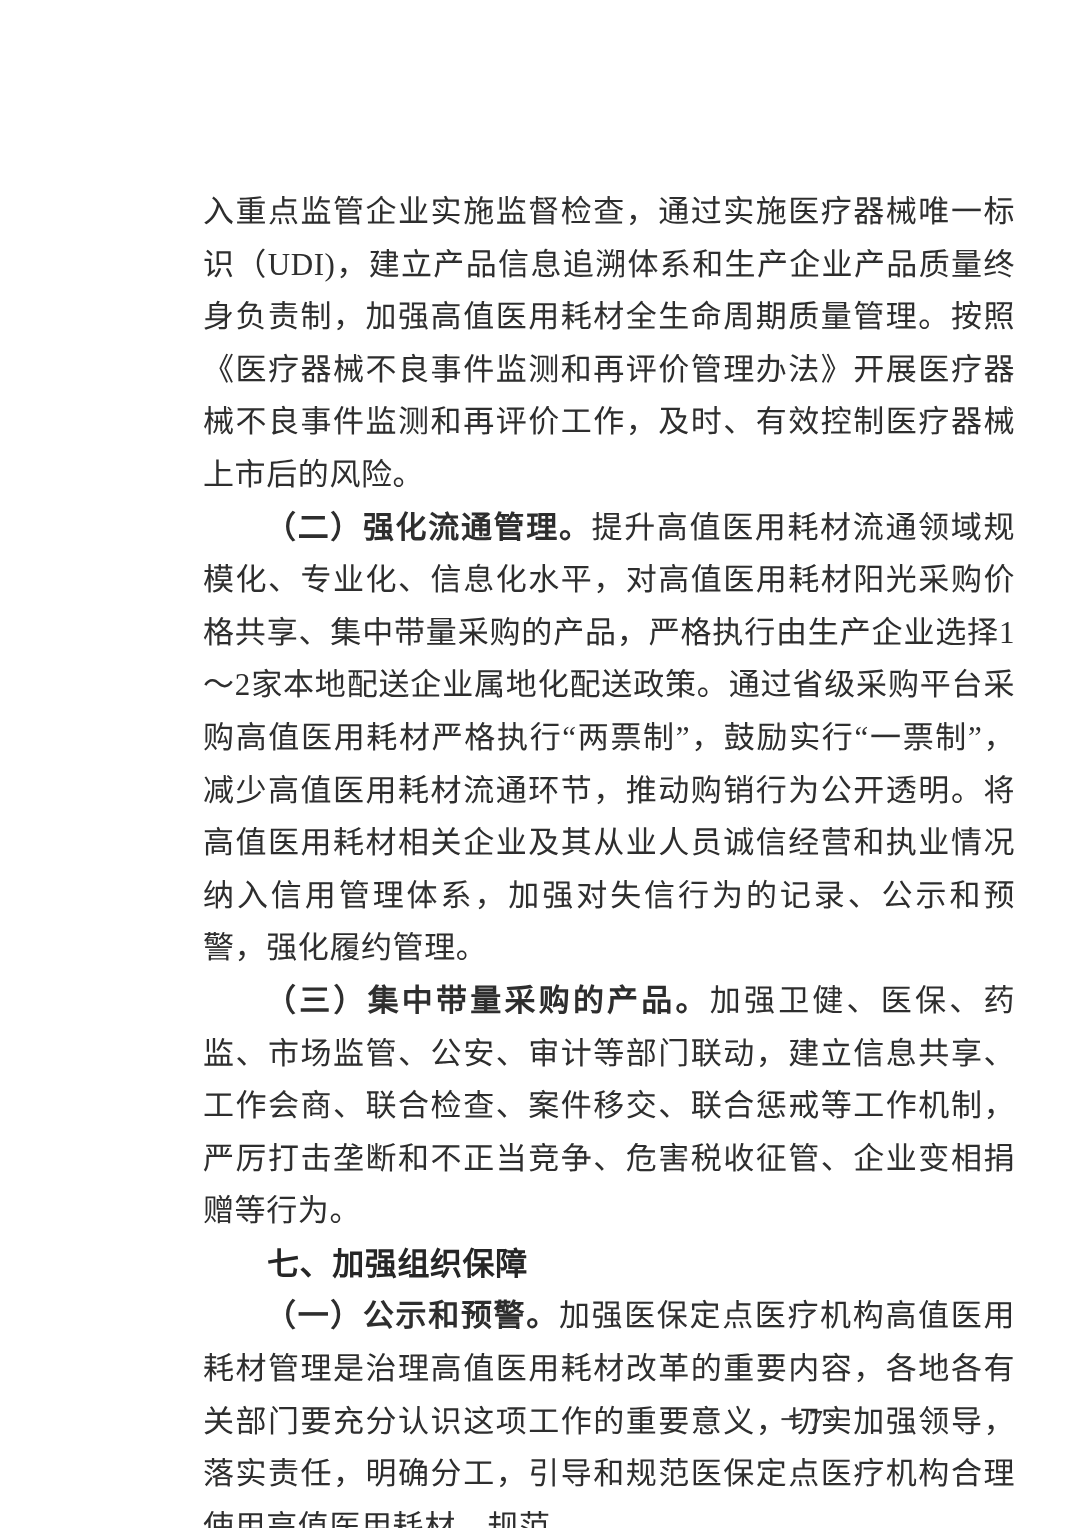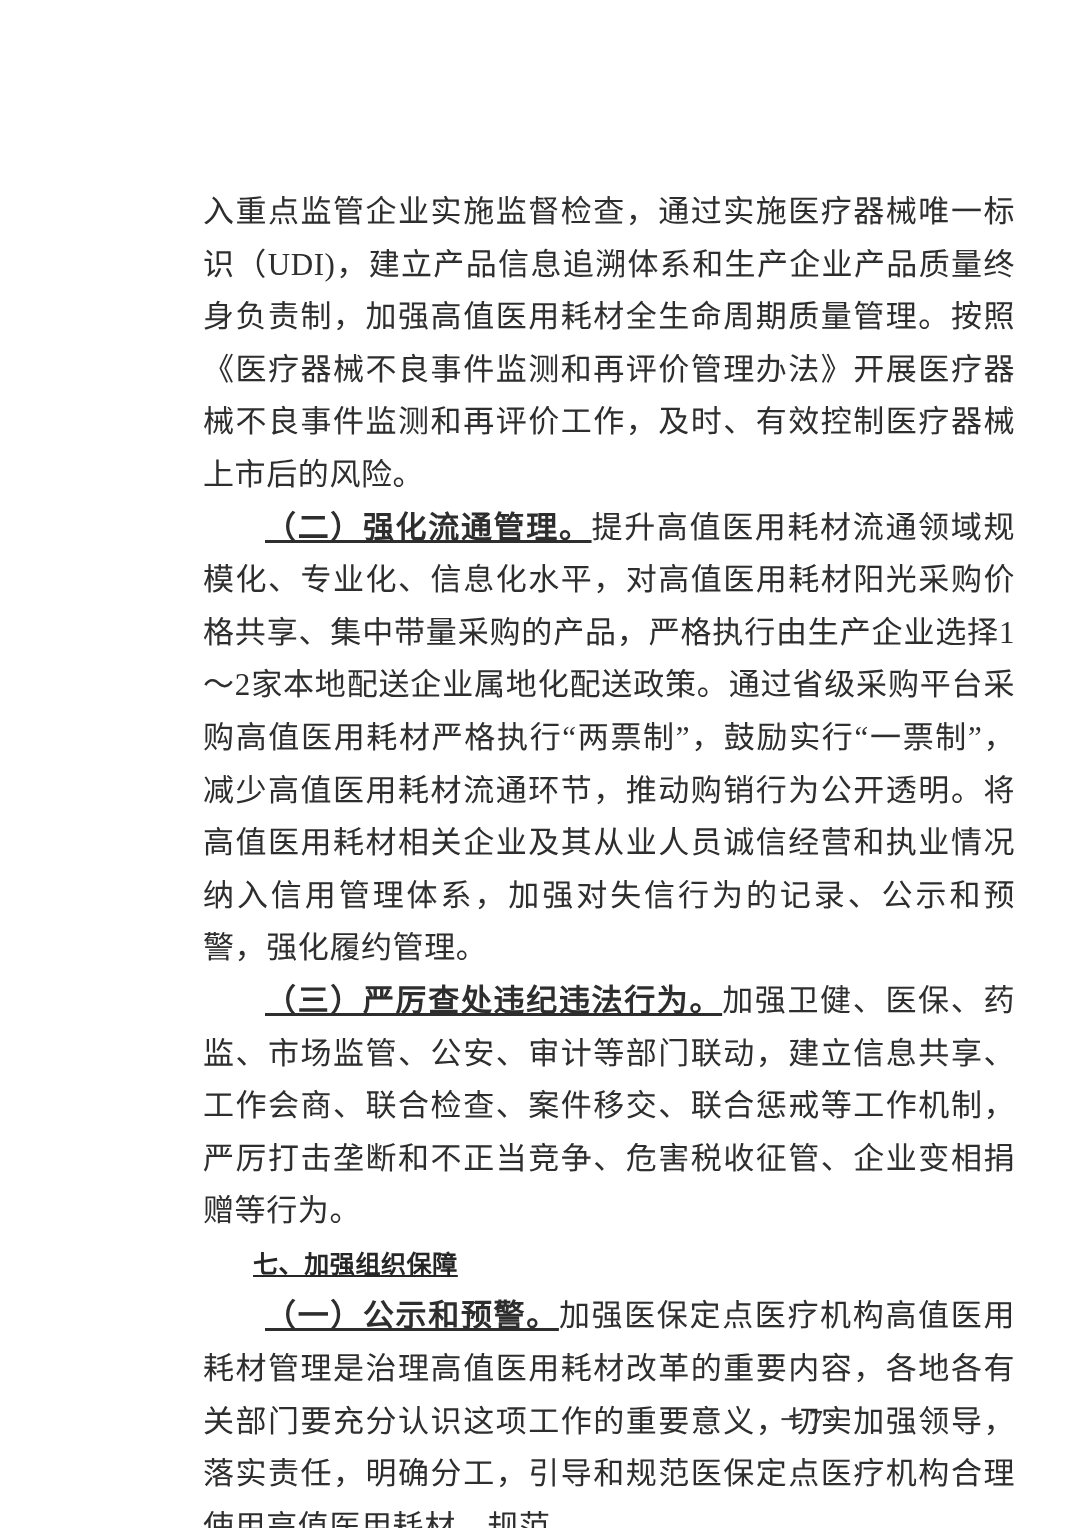--- a/index.html
+++ b/index.html
@@ -31,47 +31,46 @@
   }
   .para {
     margin: 0;
     padding: 0;
   }
   .para.indent {
     text-indent: 2em;
   }
   .run-bold {
     font-weight: 700;
-    text-decoration: underline;
   }
   .heading {
     margin: 0;
     padding: 0;
     text-indent: 2em;
     text-align: left;
     font-family: "Liberation Sans", "DejaVu Sans", sans-serif;
     font-weight: 700;
-    font-size: 25px;
+    font-size: 32px;
     color: #262626;
   }
   .page-number {
     position: absolute;
     top: 1396px;
     right: 166px;
     font-size: 29px;
     letter-spacing: 2px;
     color: #3a3a3a;
     font-family: "Liberation Serif", "DejaVu Serif", serif;
   }
 </style>
 </head>
 <body>
 
 <div class="page">
   <div class="text-block" id="text-block">
       <p class="para"><span class="run">入重点监管企业实施监督检查，通过实施医疗器械唯一标识（UDI)，建立产品信息追溯体系和生产企业产品质量终身负责制，加强高值医用耗材全生命周期质量管理。按照《医疗器械不良事件监测和再评价管理办法》开展医疗器械不良事件监测和再评价工作，及时、有效控制医疗器械上市后的风险。</span></p>
       <p class="para indent"><span class="run-bold">（二）强化流通管理。</span><span class="run">提升高值医用耗材流通领域规模化、专业化、信息化水平，对高值医用耗材阳光采购价格共享、集中带量采购的产品，严格执行由生产企业选择1～2家本地配送企业属地化配送政策。通过省级采购平台采购高值医用耗材严格执行“两票制”，鼓励实行“一票制”，减少高值医用耗材流通环节，推动购销行为公开透明。将高值医用耗材相关企业及其从业人员诚信经营和执业情况纳入信用管理体系，加强对失信行为的记录、公示和预警，强化履约管理。</span></p>
-      <p class="para indent"><span class="run-bold">（三）严厉查处违纪违法行为。</span><span class="run">加强卫健、医保、药监、市场监管、公安、审计等部门联动，建立信息共享、工作会商、联合检查、案件移交、联合惩戒等工作机制，严厉打击垄断和不正当竞争、危害税收征管、企业变相捐赠等行为。</span></p>
+      <p class="para indent"><span class="run-bold">（三）集中带量采购的产品。</span><span class="run">加强卫健、医保、药监、市场监管、公安、审计等部门联动，建立信息共享、工作会商、联合检查、案件移交、联合惩戒等工作机制，严厉打击垄断和不正当竞争、危害税收征管、企业变相捐赠等行为。</span></p>
       <p class="heading"><span class="run-bold">七、加强组织保障</span></p>
       <p class="para indent"><span class="run-bold">（一）公示和预警。</span><span class="run">加强医保定点医疗机构高值医用耗材管理是治理高值医用耗材改革的重要内容，各地各有关部门要充分认识这项工作的重要意义，切实加强领导，落实责任，明确分工，引导和规范医保定点医疗机构合理使用高值医用耗材，规范</span></p>
     </div>
   <div class="page-number">－7－</div>
 </div>
 
 </body></html>

